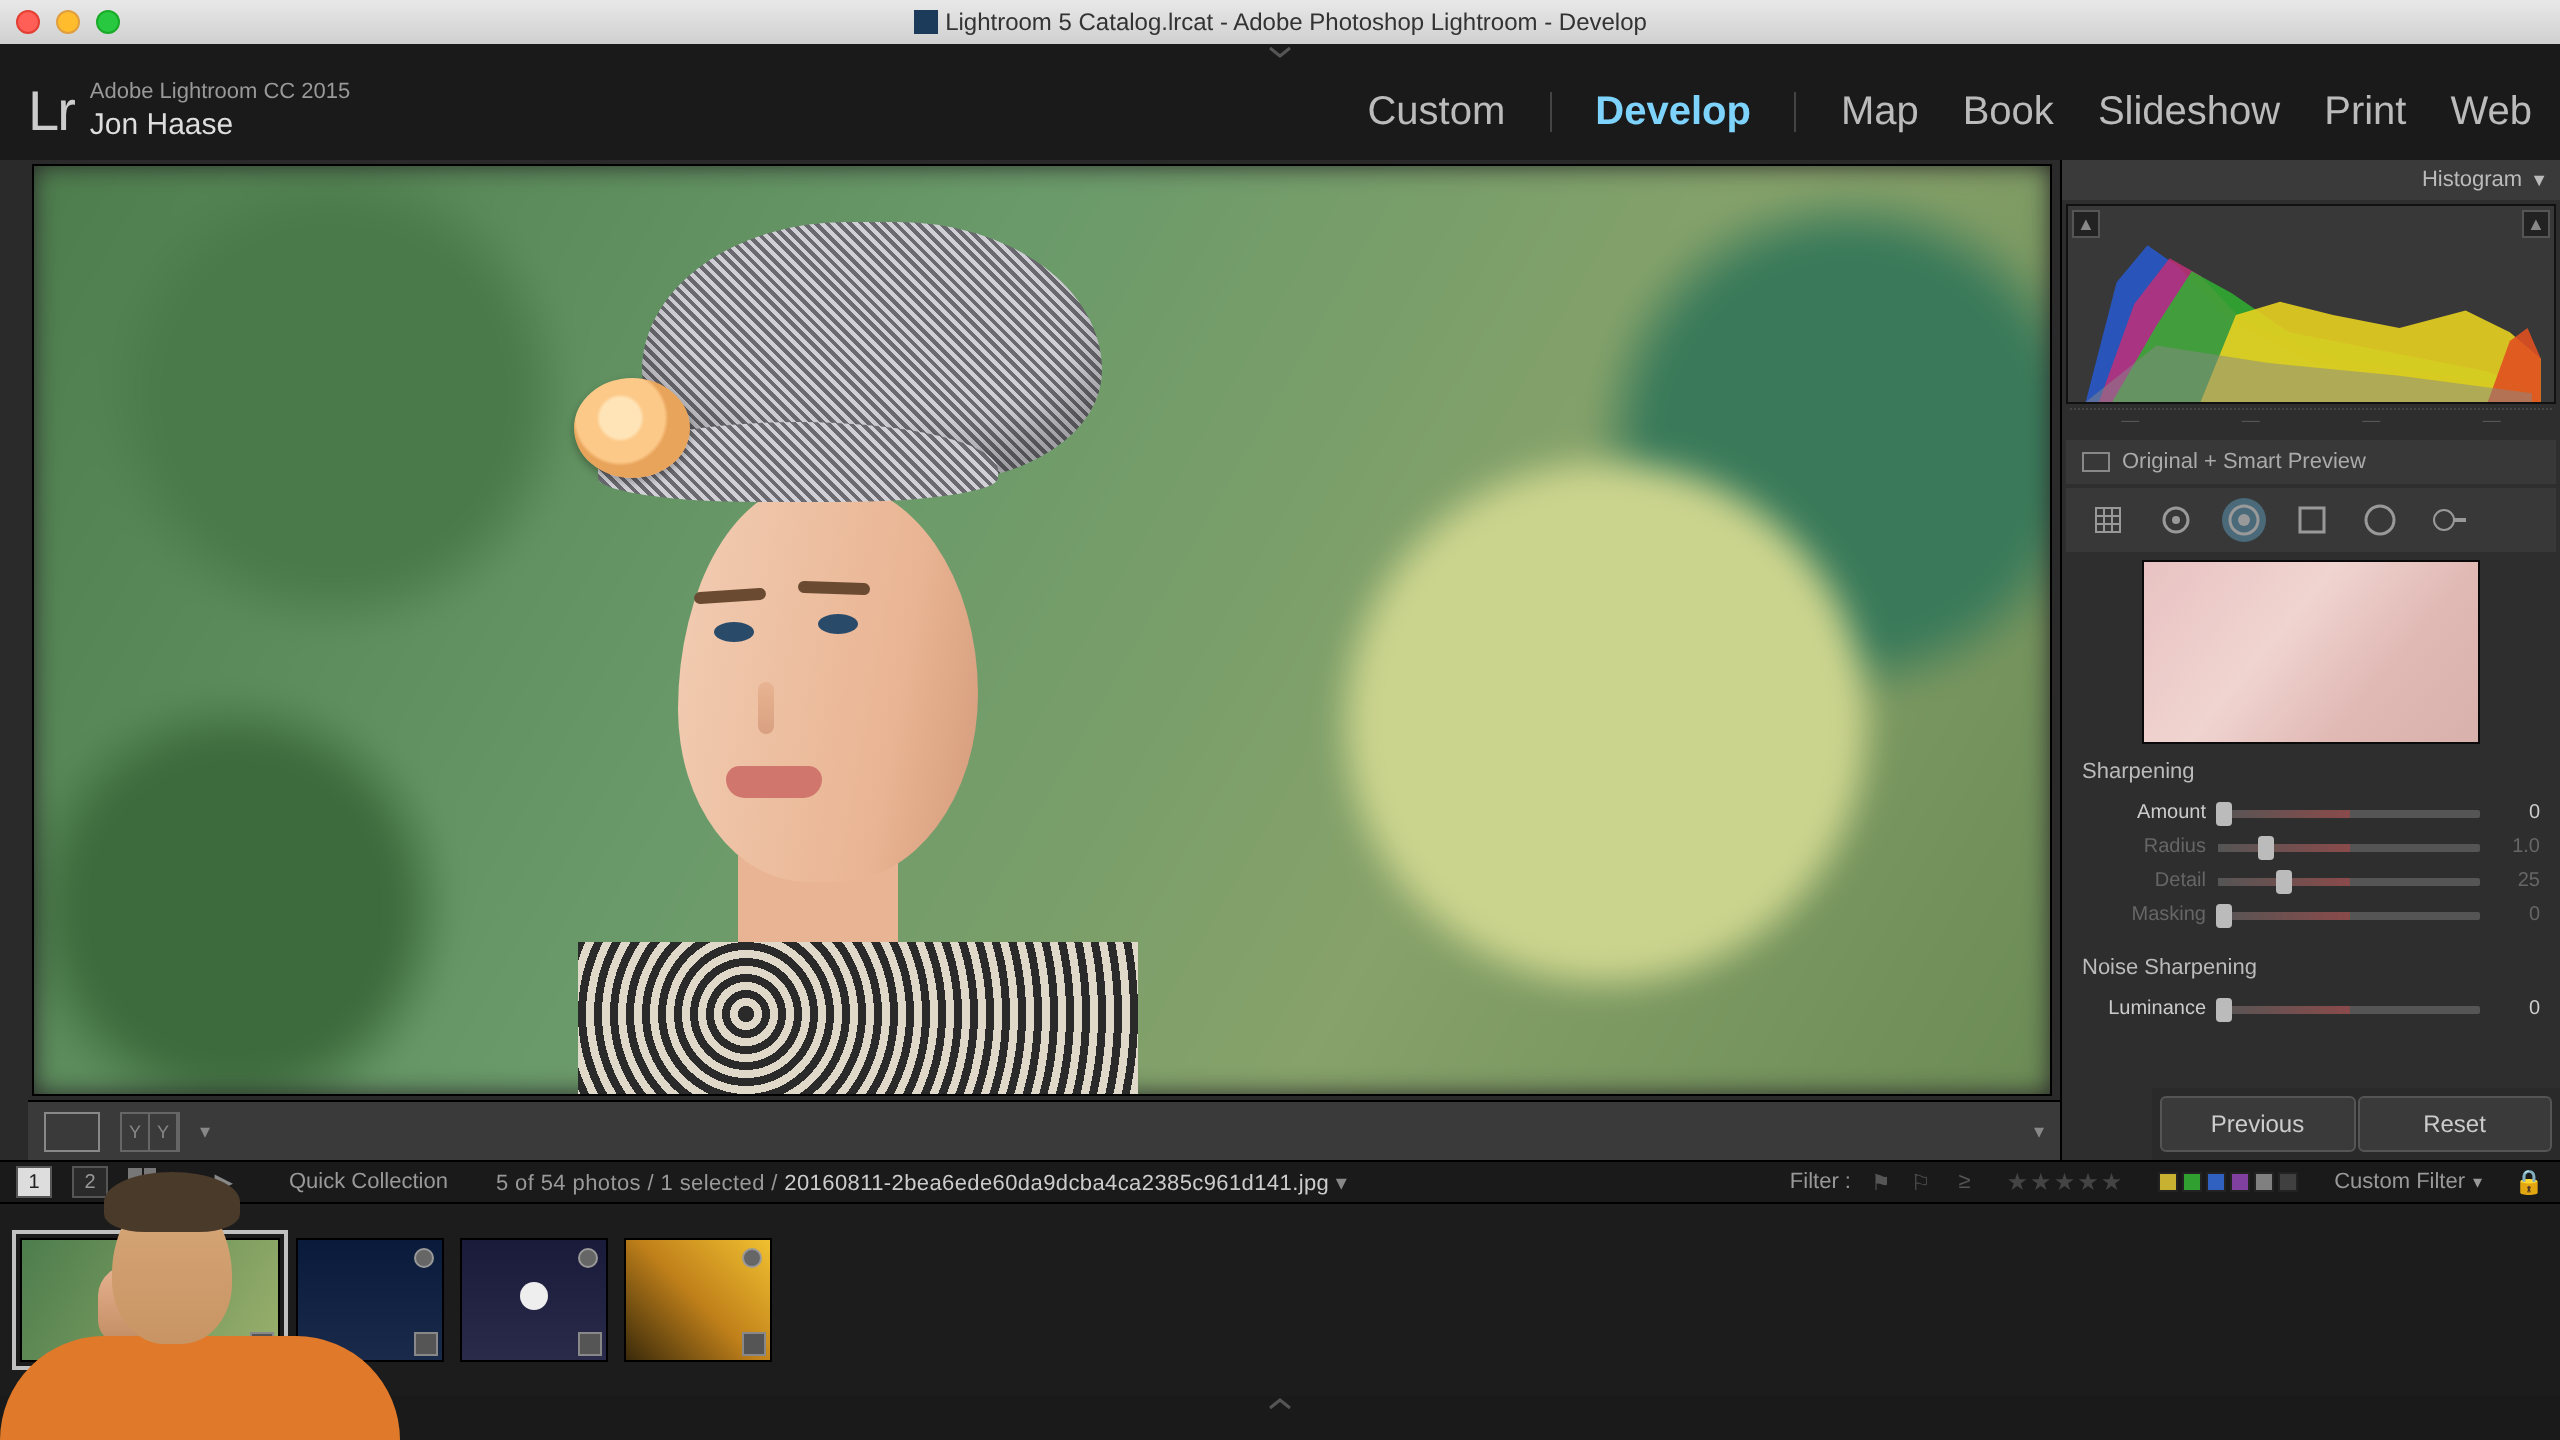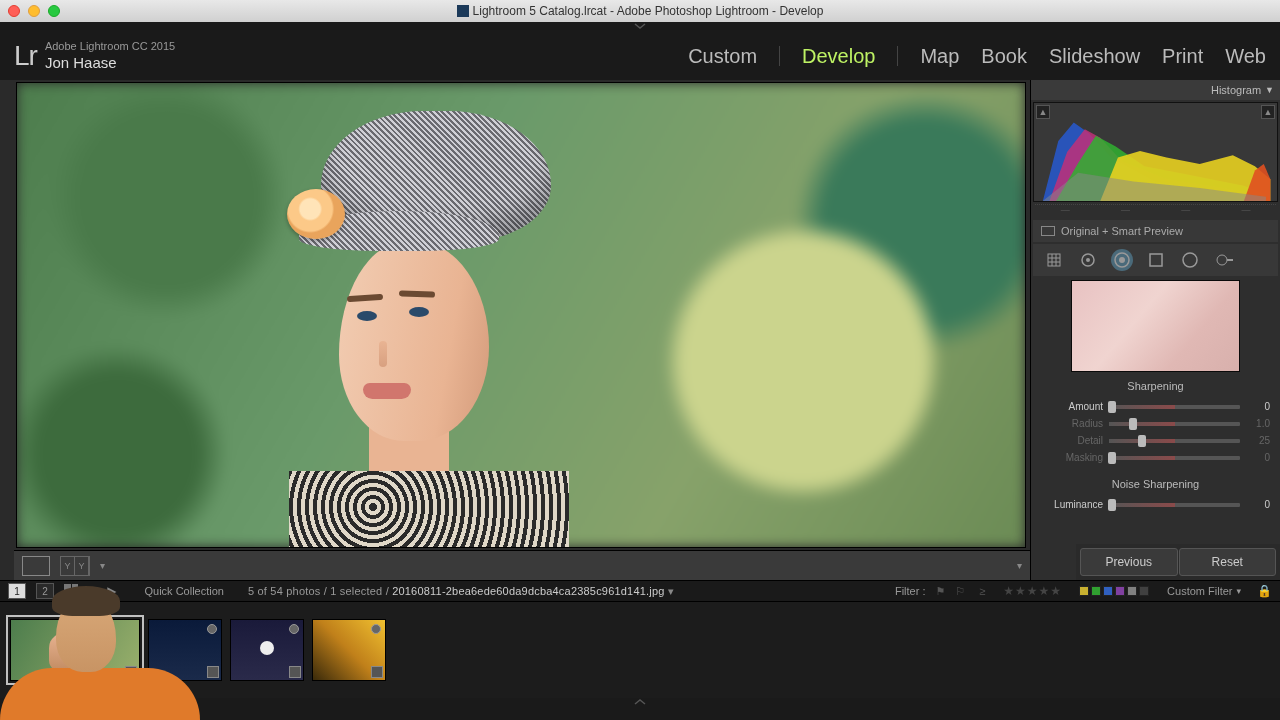--- a/index.html
+++ b/index.html
@@ -19,21 +19,21 @@
 
   
   .lr-header { height:48px; background:#1a1a1a; display:flex; align-items:center; padding:0 14px; }
   .lr-logo { display:flex; align-items:center; gap:8px; }
   .lr-mark { font-size:28px; font-weight:300; color:#ccc; letter-spacing:-1px; }
   .lr-idtext { display:flex; flex-direction:column; line-height:1.2; }
   .lr-idtext .line1 { font-size:11px; color:#999; }
   .lr-idtext .line2 { font-size:15px; color:#ddd; }
   .modules { margin-left:auto; display:flex; gap:22px; align-items:baseline; }
   .modules span { font-size:20px; color:#bbb; cursor:pointer; }
-  .modules span.active { color:#bef264; }
+  .modules span.active { color:#7dd3fc;font-weight:bold; }
   .modules .sep { width:1px; height:20px; background:#444; align-self:center; }
 
   
   .main { display:flex; height:500px; }
   .leftgutter { width:14px; background:#2a2a2a; }
   .preview { flex:1; background:#2a2a2a; position:relative; overflow:hidden; }
   .photo { position:absolute; inset:2px 4px 2px 2px; border:1px solid #000; overflow:hidden; }
   .photo-bg { position:absolute; inset:0; background:
      radial-gradient(circle at 78% 60%, #cbd48d 0 120px, transparent 140px),
      radial-gradient(circle at 90% 30%, #3a7a5a 0 100px, transparent 130px),
@@ -71,21 +71,21 @@
   .preview-type { height:22px; display:flex; align-items:center; gap:6px; padding:0 8px; background:#383838; margin:0 2px; color:#aaa; }
   .pv-icon { width:14px; height:10px; border:1px solid #888; }
   .tool-strip { height:32px; background:#383838; margin:2px; display:flex; align-items:center; gap:12px; padding:0 10px; }
   .tool { width:22px; height:22px; display:flex; align-items:center; justify-content:center; color:#999; cursor:pointer; }
   .tool svg { width:20px; height:20px; }
   .tool.active { background:#4a6a7a; border-radius:50%; }
 
   .detail-preview { height:92px; margin:2px 40px; background:linear-gradient(130deg,#e8c2c2,#f0d4d0 40%,#e0b8b4 70%,#d8b0ac); border:1px solid #0a0a0a; }
 
   .section { margin:6px 10px; }
-  .section-title { text-align:center; color:#bbb; font-size:11px; margin-bottom:6px; }
+  .section-title { color:#bbb; font-size:11px; margin-bottom:6px; }
   .slider-row { display:flex; align-items:center; gap:6px; height:17px; }
   .slider-row .lbl { width:62px; text-align:right; font-size:10px; }
   .slider-row.dim .lbl, .slider-row.dim .val { color:#666; }
   .slider-row .track { flex:1; height:4px; background:#555; position:relative; border-radius:1px; }
   .slider-row .track::before { content:""; position:absolute; left:0; top:0; bottom:0; width:50%; background:linear-gradient(90deg,#555,#8a4a4a); }
   .slider-row .thumb { position:absolute; top:-4px; width:8px; height:12px; background:#bbb; border-radius:2px; transform:translateX(-4px); }
   .slider-row .val { width:24px; text-align:right; font-size:10px; }
 
   .preset-btns { display:flex; gap:1px; padding:4px; background:#2a2a2a; margin-top:auto;margin-left:45px; }
   .preset-btns button { flex:1; height:28px; background:#3a3a3a; border:1px solid #555; color:#ccc; font-size:12px; cursor:pointer; border-radius:3px; }

